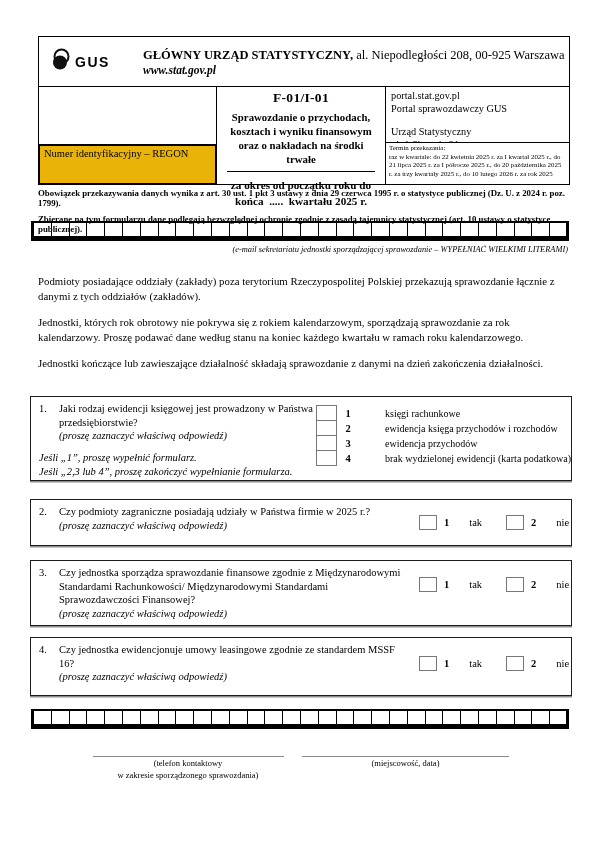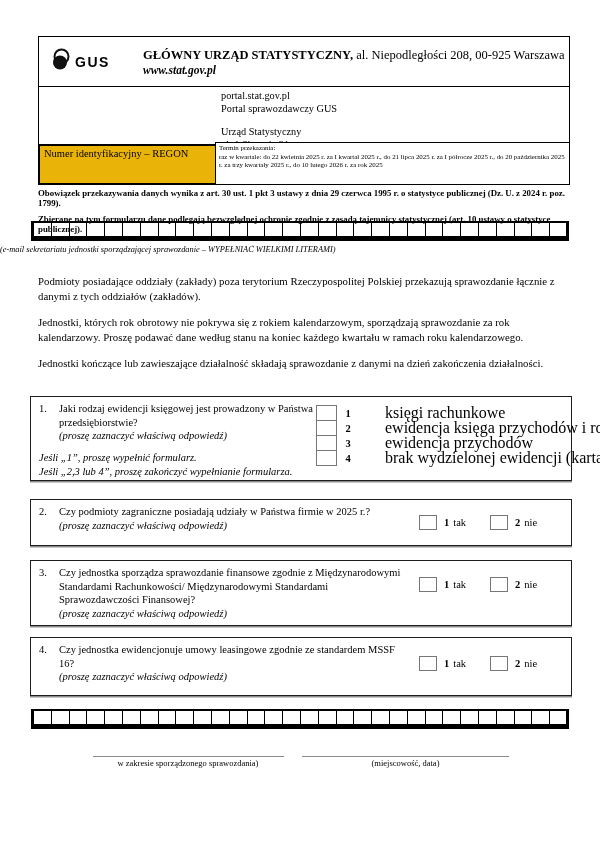--- a/index.html
+++ b/index.html
@@ -44,21 +44,21 @@
 
   
   .comb {
     position:absolute; left:31px; width:538px; height:20px;
     border:2px solid #000; border-left-width:3px; border-right-width:3px; border-bottom-width:5px;
     background-image:repeating-linear-gradient(to right, transparent 0 16.8px, #000 16.8px 17.8px);
     background-clip:content-box;
   }
   .comb1 { top:221px; }
   .comb2 { top:709px; }
-  .comb-caption { position:absolute; left:0; width:480px; text-align:left; font-style:italic; font-size:8.4px; }
+  .comb-caption { position:absolute; left:0; width:568px; text-align:right; font-style:italic; font-size:8.4px; }
   .cap1 { top:245px; }
   .cap2 { top:733px; }
 
   
   .notes { position:absolute; left:38px; top:274px; width:528px; font-size:10.8px; line-height:1.38; }
   .notes p + p { margin-top:11px; }
 
   
   .qbox { position:absolute; left:30px; width:542px; border:1.5px solid #1d1d1d; box-shadow:0 1.5px 0 rgba(0,0,0,.45); background:#fff; }
   .q1 { top:396px; height:85px; }
@@ -70,28 +70,28 @@
   .qbody { width:280px; }
   .q2 .qbody, .q3 .qbody, .q4 .qbody { width:350px; }
   .qhint { font-style:italic; }
   .qnotes { position:absolute; left:8px; top:54px; font-style:italic; font-size:10.5px; line-height:1.35; }
 
   .q1-opts { position:absolute; left:285px; top:8px; }
   .q1-opt { display:flex; align-items:center; height:16px; }
   .q1-opt + .q1-opt { margin-top:-1px; }
   .chk { width:21px; height:16px; border:1px solid #777; background:#fff; flex:0 0 auto; }
   .optnum { font-weight:bold; font-size:10.5px; margin-left:6px; width:10px; text-align:center; }
-  .optlabel { font-size:16px; margin-left:4px; white-space:nowrap;padding-left:28px; }
+  .optlabel { font-size:10px; margin-left:4px; white-space:nowrap;padding-left:28px; }
 
   .yesno { position:absolute; left:388px; top:0; bottom:0; display:flex; align-items:center; }
   .yn-pair { display:flex; align-items:center; }
   .yn-pair .chk { width:18px; height:15px; }
   .yn-pair + .yn-pair { margin-left:24px; }
   .yn-num { font-weight:bold; font-size:10.5px; margin-left:7px; }
-  .yn-label { font-size:10.5px; margin-left:4px; }
+  .yn-label { font-size:10.5px; margin-left:20px; }
   .q3 .yesno, .q4 .yesno { align-items:flex-start; }
   .q3 .yesno { padding-top:16px; }
   .q4 .yesno { padding-top:18px; }
 
   
   .sig-line { position:absolute; top:756px; border-top:1px solid #8a8a8a; }
   .sig-line.left { left:93px; width:191px; }
   .sig-line.right { left:302px; width:207px; }
   .sig-label { position:absolute; top:758px; text-align:center; font-size:8.5px; line-height:1.4; }
   .sig-label.left { left:63px; width:250px; }
@@ -118,20 +118,26 @@
         <div class="l2">www.stat.gov.pl</div>
       </div>
     </div>
     <div class="hrow2">
       <div class="hcol1">
         <div class="regon-box">
           <div class="cell-label">Numer identyfikacyjny – REGON</div>
           <div></div>
         </div>
       </div>
+      <div class="hcol2">
+        <div class="fcode">F-01/I-01</div>
+        <div class="ftitle">Sprawozdanie o przychodach, kosztach i wyniku finansowym oraz o nakładach na środki trwałe</div>
+        <div class="fdivider"></div>
+        <div class="fperiod"><span>za okres od początku roku do</span><br><span>końca  .....  kwartału 2025 r.</span></div>
+      </div>
       <div class="hcol3">
         <div class="portal">
           <div>portal.stat.gov.pl</div>
           <div>Portal sprawozdawczy GUS</div>
         </div>
         <div class="office">
           <div>Urząd Statystyczny</div>
           <div>ul. 1 Sierpnia 21</div>
           <div>02-134 Warszawa</div>
         </div>
@@ -257,17 +263,18 @@
         <span class="yn-label">nie</span>
       </div>
     </div>
   </div>
 
   <div class="comb comb2"></div>
 
   <div class="sig-line left"></div>
   <div class="sig-line right"></div>
   <div class="sig-label left">
+    <div>(telefon kontaktowy</div>
     <div>w zakresie sporządzonego sprawozdania)</div>
   </div>
   <div class="sig-label right">(miejscowość, data)</div>
 
 </div>
 
 </body></html>

